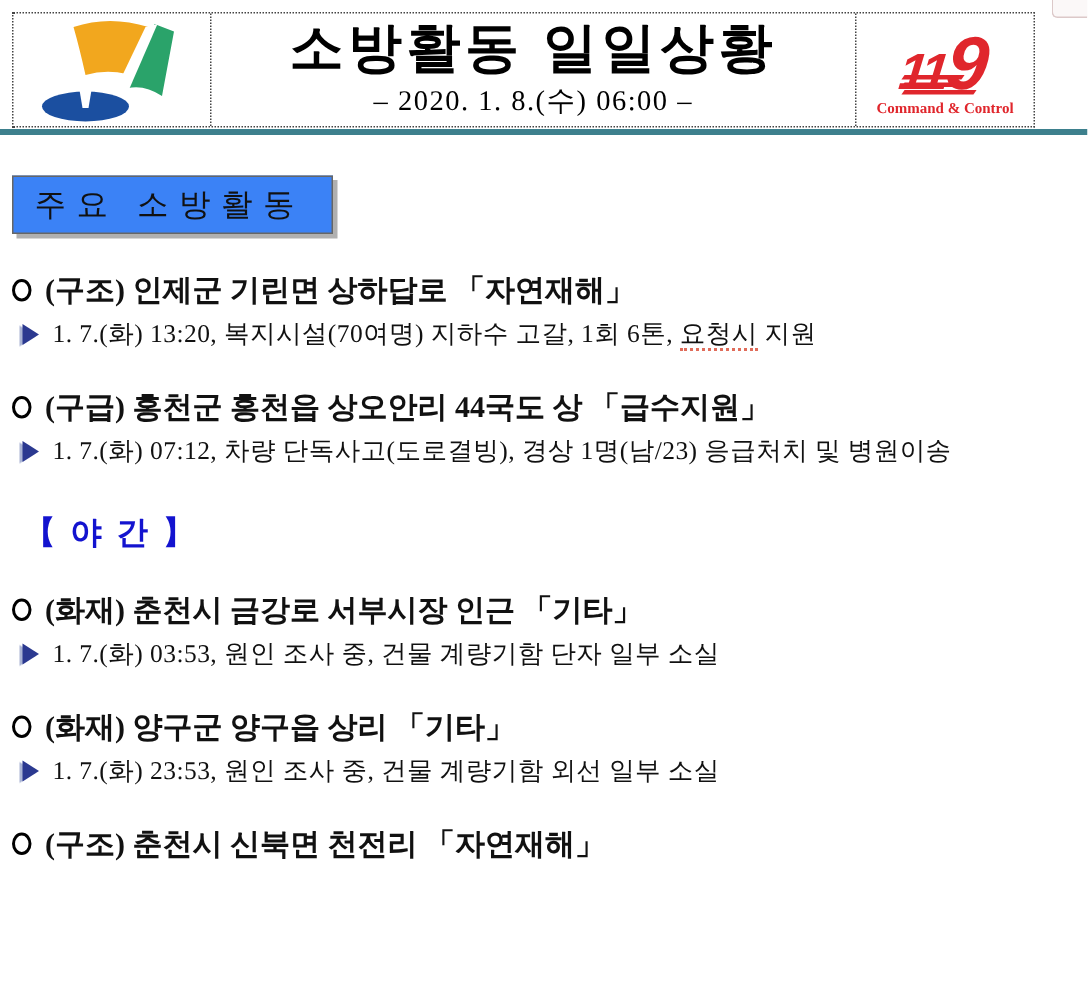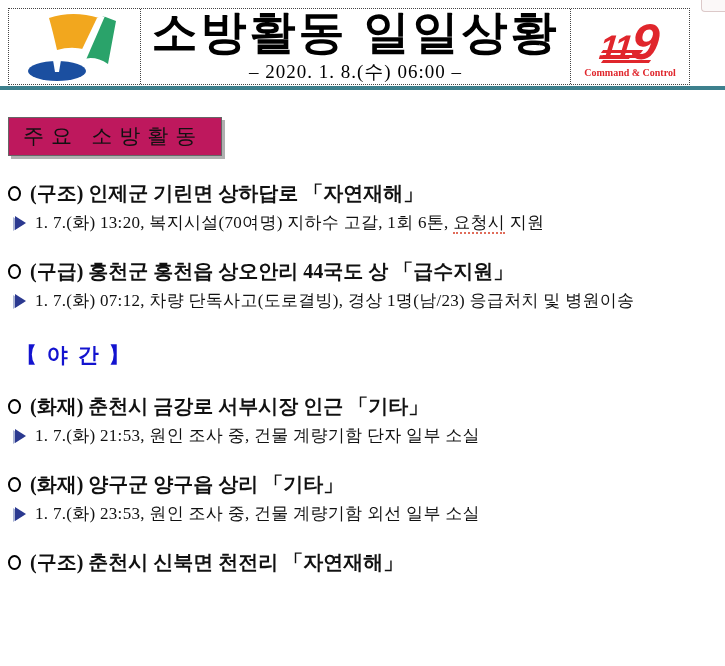--- a/index.html
+++ b/index.html
@@ -21,21 +21,21 @@
     border: 1px dotted #444;
   }
   .header-cell { display: flex; align-items: center; justify-content: center; }
   .cell-logo    { width: 132px; border-right: 1px dotted #444; }
   .cell-title   { flex: 1; flex-direction: column; border-right: 1px dotted #444; }
   .cell-119     { width: 118px; flex-direction: column; padding-top: 4px; }
 
   .main-title {
     font-family: "Liberation Sans", sans-serif;
     font-weight: 900;
-    font-size: 46px;
+    font-size: 36px;
     letter-spacing: 3px;
     line-height: 1.05;
     color: #000;
     white-space: nowrap;
   }
   .sub-date {
     font-size: 19px;
     letter-spacing: 1px;
     margin-top: 3px;
     color: #000;
@@ -82,21 +82,21 @@
 
   
   .section-label {
     display: inline-block;
     margin: 27px 0 0 8px;
     border: 1px solid #666;
     box-shadow: 3px 3px 0 #b0b0b0;
     padding: 4px 18px 5px 14px;
     font-size: 21px;
     letter-spacing: 7px;
-    background: #be185d;
+    background: #3b82f6;
     white-space: nowrap;
   }
 
   
   .content { margin-left: 8px; }
 
   .entry { margin-top: 24px; }
   .entry-heading {
     display: flex; align-items: center;
     font-size: 20px; font-weight: bold;
@@ -209,21 +209,21 @@
 
   <div class="night-label">【 야 간 】</div>
 
   <div class="entry">
     <div class="entry-heading">
       <span class="ring"></span>
       <span>(화재) 춘천시 금강로 서부시장 인근  「기타」</span>
     </div>
     <div class="entry-detail">
       <span class="tri"></span>
-      <span>1. 7.(화) 21:53, 원인 조사 중, 건물 계량기함 단자 일부 소실</span>
+      <span>1. 7.(화) 03:53, 원인 조사 중, 건물 계량기함 단자 일부 소실</span>
     </div>
   </div>
 
   <div class="entry">
     <div class="entry-heading">
       <span class="ring"></span>
       <span>(화재) 양구군 양구읍 상리  「기타」</span>
     </div>
     <div class="entry-detail">
       <span class="tri"></span>

